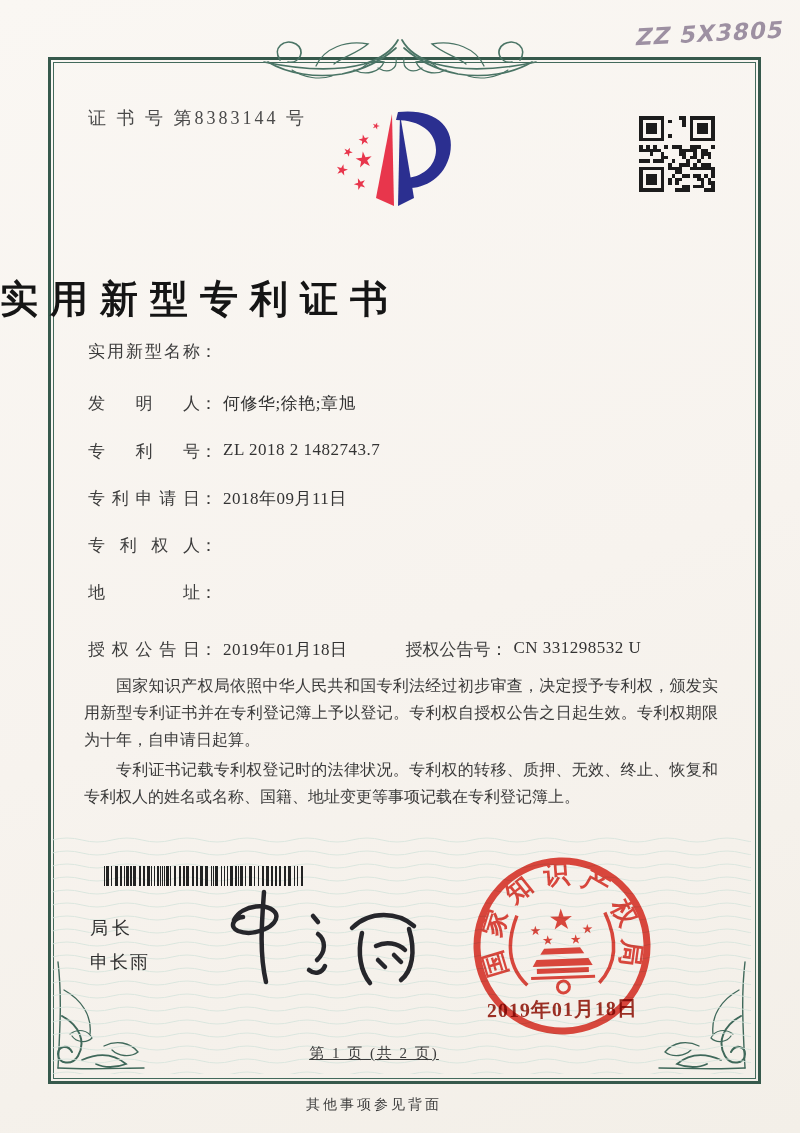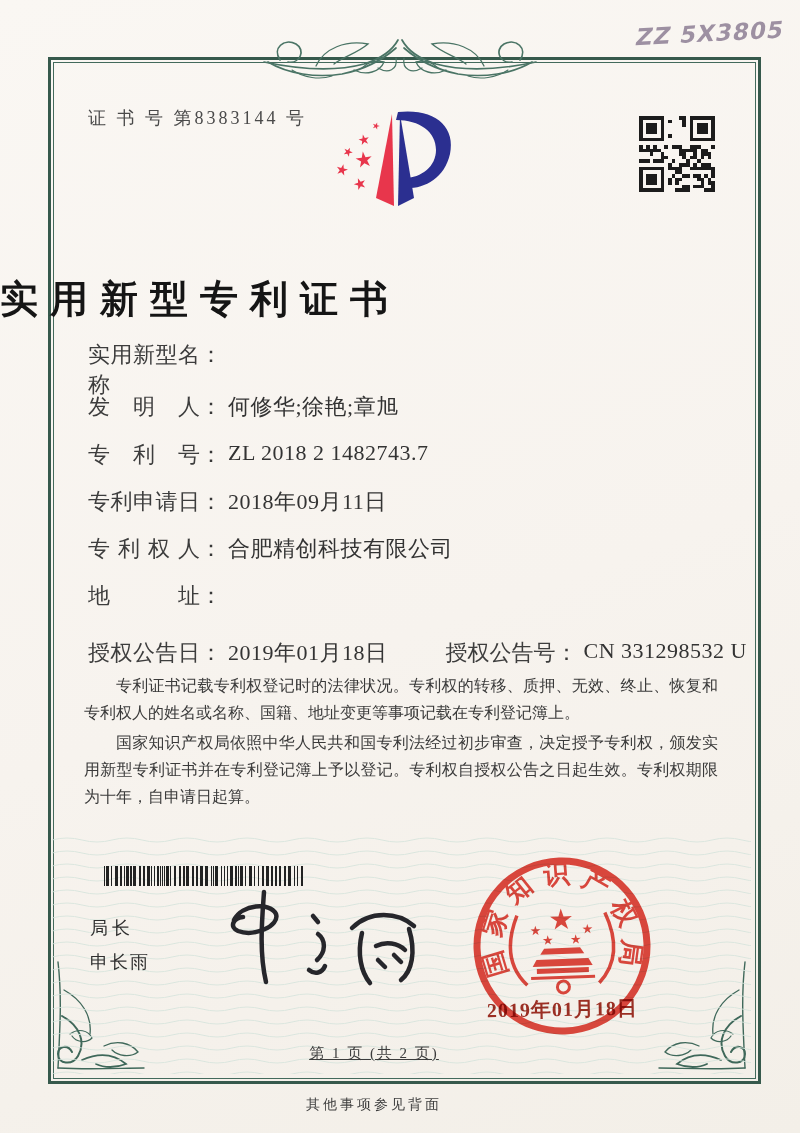--- a/index.html
+++ b/index.html
@@ -15,21 +15,21 @@
     font-family:"DejaVu Sans",sans-serif;font-size:23px;font-weight:600;
     color:#8e7f95;transform:rotate(-3deg) skewX(-14deg);letter-spacing:1px;
     opacity:.85;}
   .cert-no{position:absolute;left:88px;top:106px;font-size:18px;color:#4a4a4a;
     letter-spacing:3px;}
   .logo{position:absolute;left:330px;top:108px;width:136px;height:118px;}
   .qr{position:absolute;left:639px;top:116px;width:76px;height:76px;}
   .title{position:absolute;left:0;right:45px;top:238px;text-align:left;
     font-size:38px;font-weight:700;color:#151515;letter-spacing:12px;margin-top:36px;}
   .frow{position:absolute;left:88px;display:flex;align-items:flex-start;
-    font-size:22px;color:#383838;}
+    font-size:17px;color:#383838;}
   .flabel{display:inline-block;width:112px;text-align:justify;
     text-align-last:justify;color:#3d3d3d;flex:none;}
   .colon{flex:none;}
   .fvalue{margin-left:6px;letter-spacing:.5px;color:#333;}
   .addr .fvalue{width:478px;line-height:1.6;}
   .grant2{margin-left:58px;display:flex;align-items:flex-start;}
   .grant2 .flabel{width:auto;text-align:left;text-align-last:auto;}
   .paras{position:absolute;left:84px;top:672px;width:634px;font-size:16px;
     line-height:27px;color:#3a3a3a;}
   .paras p{margin:0 0 3px 0;text-indent:2em;text-align:justify;}
@@ -369,40 +369,39 @@
   <span class="fvalue">ZL 2018 2 1482743.7</span>
 </div>
 <div class="frow" style="top:487px">
   <span class="flabel">专利申请日</span>
     <span class="colon">：</span>
   <span class="fvalue">2018年09月11日</span>
 </div>
 <div class="frow" style="top:534px">
   <span class="flabel">专利权人</span>
     <span class="colon">：</span>
-  <span class="fvalue">合肥精创科技有限公司</span>
 </div>
 <div class="frow addr" style="top:581px">
   <span class="flabel">地址</span>
     <span class="colon">：</span>
 </div>
 <div class="frow" style="top:638px">
   <span class="flabel">授权公告日</span>
     <span class="colon">：</span>
   <span class="fvalue">2019年01月18日</span>
   <span class="grant2">
     <span class="flabel">授权公告号</span>
       <span class="colon">：</span>
     <span class="fvalue">CN 331298532 U</span>
   </span>
 </div>
 
 <div class="paras">
+  <p>国家知识产权局依照中华人民共和国专利法经过初步审查，决定授予专利权，颁发实用新型专利证书并在专利登记簿上予以登记。专利权自授权公告之日起生效。专利权期限为十年，自申请日起算。</p>
   <p>专利证书记载专利权登记时的法律状况。专利权的转移、质押、无效、终止、恢复和专利权人的姓名或名称、国籍、地址变更等事项记载在专利登记簿上。</p>
-  <p>国家知识产权局依照中华人民共和国专利法经过初步审查，决定授予专利权，颁发实用新型专利证书并在专利登记簿上予以登记。专利权自授权公告之日起生效。专利权期限为十年，自申请日起算。</p>
 </div>
 
 <svg class="barcode" id="barcode" viewBox="0 0 202 20" preserveAspectRatio="none">
     <rect x="0" y="0" width="1" height="20" fill="#222"></rect>
     <rect x="2" y="0" width="3" height="20" fill="#222"></rect>
     <rect x="7" y="0" width="1" height="20" fill="#222"></rect>
     <rect x="11" y="0" width="3" height="20" fill="#222"></rect>
     <rect x="16" y="0" width="2" height="20" fill="#222"></rect>
     <rect x="20" y="0" width="1" height="20" fill="#222"></rect>
     <rect x="22" y="0" width="3" height="20" fill="#222"></rect>

